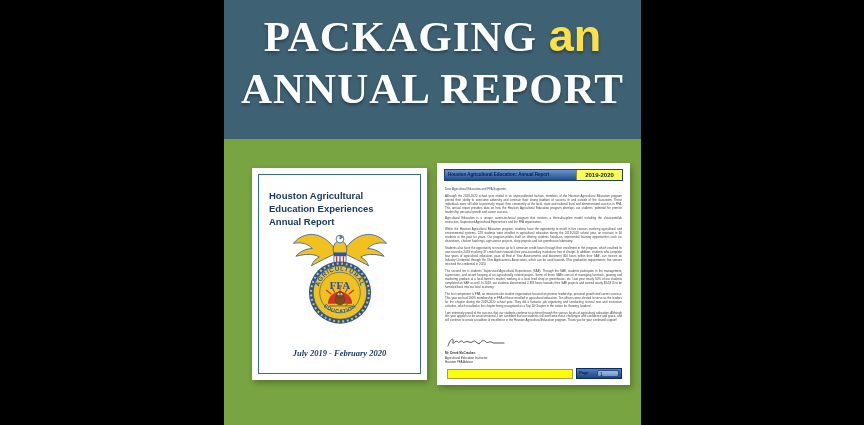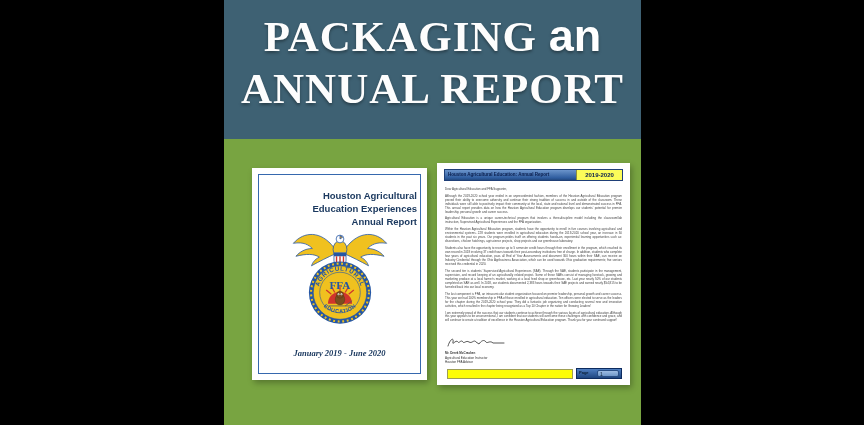--- a/index.html
+++ b/index.html
@@ -15,33 +15,33 @@
   
   .header-band { position:absolute; left:0; top:0; width:417px; height:139px;
                  background:#3E6173; text-align:center; }
   .hline { white-space:nowrap; color:#FDFDFD;
            font-family:"Liberation Serif", serif; font-weight:bold;
            font-size:43px; letter-spacing:1px;
            text-shadow:0 2px 3px rgba(0,0,0,0.35); }
   .hline1 { margin-top:10px; }
   .hline2 { margin-top:2px; }
   .accent-an { font-family:"Liberation Sans", sans-serif; font-weight:bold;
-               font-size:45px; color:#ffffff; letter-spacing:0; }
+               font-size:45px; color:#fde047; letter-spacing:0; }
 
   
   .green-band { position:absolute; left:0; top:139px; width:417px; height:286px;
                 background:#78A441; }
 
   
   .cover-page { position:absolute; left:28px; top:168px; width:175px; height:212px;
                 background:#fff; box-shadow:2px 3px 6px rgba(0,0,0,0.28); }
   .cover-border { position:absolute; left:6px; top:6px; right:6px; bottom:6px;
                   border:1.5px solid #3668AE; }
   .cover-title { position:absolute; left:17px; right:10px; top:22px;
-                 text-align:right; color:#1C3A60; font-weight:bold;
+                 text-align:left; color:#1C3A60; font-weight:bold;
                  font-size:9.5px; line-height:1.35; }
   .emblem-wrap { position:absolute; left:50%; top:52px; width:104px; height:114px;
                  transform:translateX(-50%); }
   .cover-date { position:absolute; left:0; right:0; bottom:22px; text-align:center;
                 font-family:"Liberation Serif", serif; font-style:italic;
                 font-weight:bold; font-size:8.5px; color:#1C3A60; }
 
   
   .report-page { position:absolute; left:213px; top:163px; width:193px; height:222px;
                  background:#fff; box-shadow:2px 3px 6px rgba(0,0,0,0.28); }
@@ -154,21 +154,21 @@
           <text font-family="Liberation Sans, sans-serif" font-size="7.2" font-weight="bold" fill="#2456A4" letter-spacing="0.8">
             <textPath href="#arcTop" startOffset="50%" text-anchor="middle">AGRICULTURAL</textPath>
           </text>
           <text x="60" y="80" text-anchor="middle" font-family="Liberation Serif, serif" font-size="13" font-weight="bold" fill="#2456A4">FFA</text>
           <text font-family="Liberation Sans, sans-serif" font-size="6.2" font-weight="bold" fill="#2456A4" letter-spacing="0.6">
             <textPath href="#arcBot" startOffset="50%" text-anchor="middle">EDUCATION</textPath>
           </text>
         </svg>
       </div>
 
-      <div class="cover-date">January 2019 - June 2020</div>
+      <div class="cover-date">July 2019 - February 2020</div>
     </div>
 
     <div class="report-page">
       <div class="report-header-bar">
         <div class="bar-title-zone">
           <div class="bar-title-inner">Houston Agricultural Education: Annual Report</div>
         </div>
         <div class="year-badge">2019-2020</div>
       </div>
 

